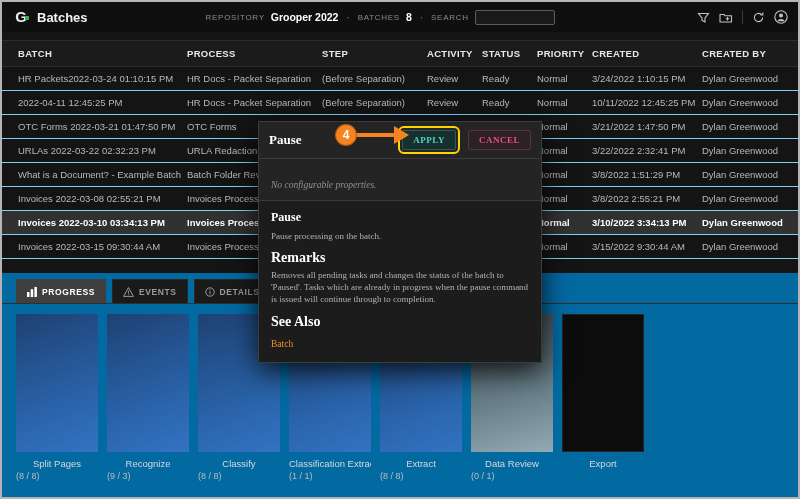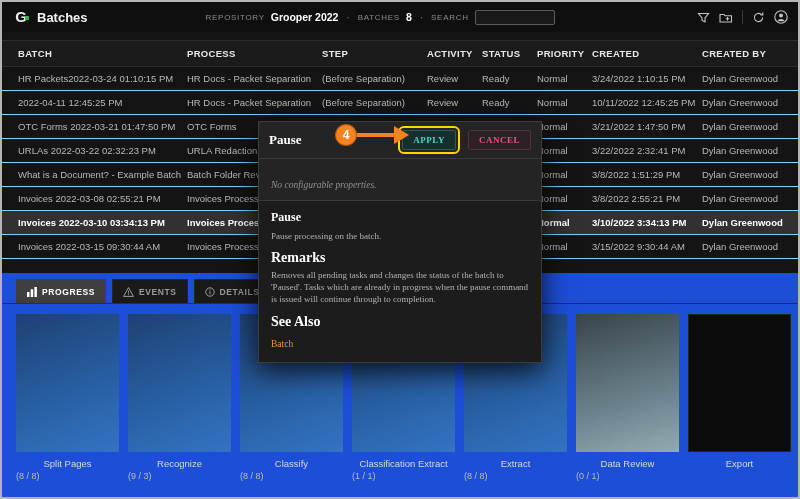--- a/index.html
+++ b/index.html
@@ -30,27 +30,27 @@
   
   .table-section { flex:none; background:#141414; padding-top:8px; padding-bottom:14px; }
   .thead,.trow { display:grid; grid-template-columns:169px 135px 105px 55px 55px 55px 110px minmax(0,1fr); padding-left:16px; align-items:center; }
   .thead { height:25px; background:#1b1b1b; border-top:1px solid #2c2c2c; border-bottom:1px solid #2c2c2c; }
   .th { font-size:9.5px; font-weight:bold; color:#e8e8e8; letter-spacing:.3px; cursor:pointer; }
   .trow { height:23px; border-bottom:1px solid #7dd3fc; cursor:pointer; }
   .td { font-size:9.5px; color:#b9b9b9; white-space:nowrap; overflow:hidden; padding-right:6px; }
   .trow.selected { background:#313131; }
   .trow.selected .td { color:#fff; font-weight:bold; }
   
-  .bottom { flex:1; background:#1d4ed8; }
+  .bottom { flex:1; background:#0369a1; }
   .tabbar { display:flex; gap:6px; padding:6px 14px 0; border-bottom:1px solid #2f2f2f; }
   .tab { display:flex; align-items:center; gap:5px; padding:0 10px; height:23px; font-size:8.5px; font-weight:bold; letter-spacing:.6px; color:#9b9b9b; background:#1a1a1a; border:1px solid #272727; border-bottom:none; cursor:pointer; }
   .tab.active { background:#3f3f3f; color:#fff; border-color:#3f3f3f; }
   .tab-ic { display:flex; }
   .tiles { display:flex; gap:9px; padding:10px 14px 0; }
-  .step { width:103px; flex:none; }
+  .step { width:82px; flex:none; }
   .tile { height:138px; cursor:pointer; }
   .tile.blue { background:linear-gradient(160deg,#1e4173 0%,#2961a6 60%,#3373c3 100%); }
   .tile.gray { background:linear-gradient(165deg,#39444c 0%,#6d858f 65%,#94aab3 100%); }
   .tile.dark { background:#0c0c0c; border:1px solid #242424; box-sizing:border-box; }
   .step-name { margin-top:6px; text-align:center; font-size:9.5px; color:#d8d8d8; white-space:nowrap; overflow:hidden; }
   .step-count { font-size:9px; color:#bdbdbd; margin-top:2px; min-height:10px; }
   
   .dialog { position:absolute; left:256px; top:119px; width:282px; background:#242424; border:1px solid #3c3c3c; box-shadow:0 8px 26px rgba(0,0,0,.8); z-index:10;font-family:Liberation Serif, serif; }
   .dlg-title { display:flex; align-items:center; padding:8px 10px; }
   .dlg-title-text { font-size:13px; font-weight:bold; color:#fff; }

